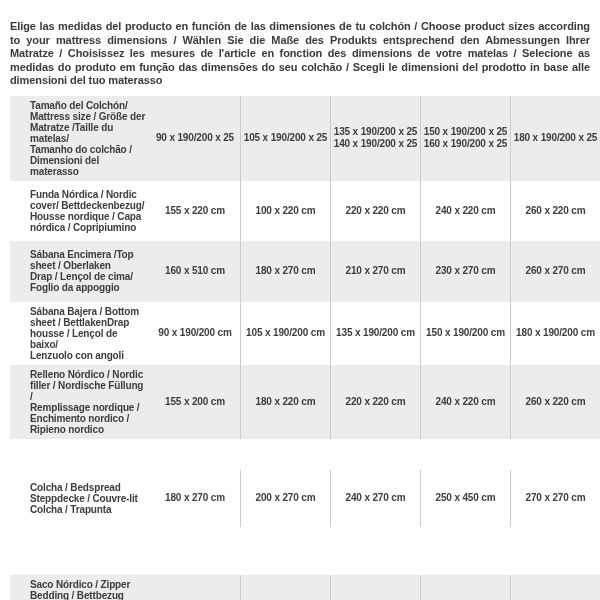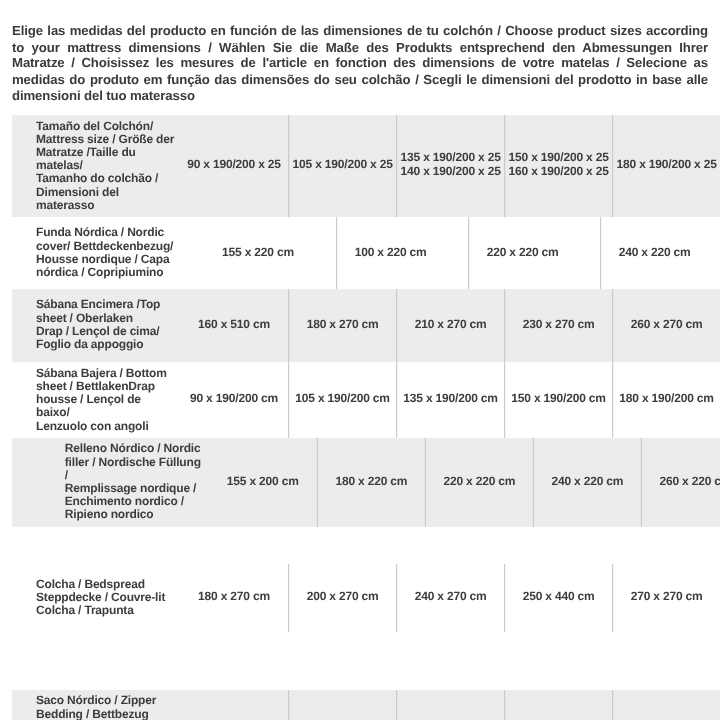--- a/index.html
+++ b/index.html
@@ -53,24 +53,24 @@
     justify-content:center;
     text-align:center;
     line-height:12px;
   }
   .size-cell + .size-cell{
     border-left:1px solid #cbcbcb;
   }
 
   
   .t-row.r1{min-height:58px;}
-  .t-row.r2{min-height:60px;gap:20px;}
+  .t-row.r2{min-height:60px;}
   .t-row.r3{min-height:61px;}
   .t-row.r4{min-height:59px;}
-  .t-row.r5{min-height:71px;padding-left:24px;}
+  .t-row.r5{min-height:71px;}
   .t-row.r6{min-height:52px;}
   .t-row.r7{min-height:57px;margin-top:31px;}
   .t-row.r8{min-height:48px;margin-top:48px;}
 </style>
 </head>
 <body>
 
 <div class="page">
 
   <p class="intro">Elige las medidas del producto en función de las dimensiones de tu colchón / Choose product sizes according to your mattress dimensions / Wählen Sie die Maße des Produkts entsprechend den Abmessungen Ihrer Matratze / Choisissez les mesures de l'article en fonction des dimensions de votre matelas / Selecione as medidas do produto em função das dimensões do seu colchão / Scegli le dimensioni del prodotto in base alle dimensioni del tuo materasso</p>
@@ -142,21 +142,21 @@
     </div>
 
 
     <div class="t-row r7">
       <div class="row-label">Colcha / Bedspread
 Steppdecke / Couvre-lit
 Colcha / Trapunta</div>
       <div class="size-cell">180 x 270 cm</div>
       <div class="size-cell">200 x 270 cm</div>
       <div class="size-cell">240 x 270 cm</div>
-      <div class="size-cell">250 x 440 cm</div>
+      <div class="size-cell">250 x 450 cm</div>
       <div class="size-cell">270 x 270 cm</div>
     </div>
 
     <div class="t-row r8">
       <div class="row-label">Saco Nórdico / Zipper
 Bedding / Bettbezug
 Couette  / Capa de Edredão
 Copripiumone a sacco</div>
       <div class="size-cell">90 x 190/200 cm</div>
       <div class="size-cell">105 x 190/200 cm</div>

